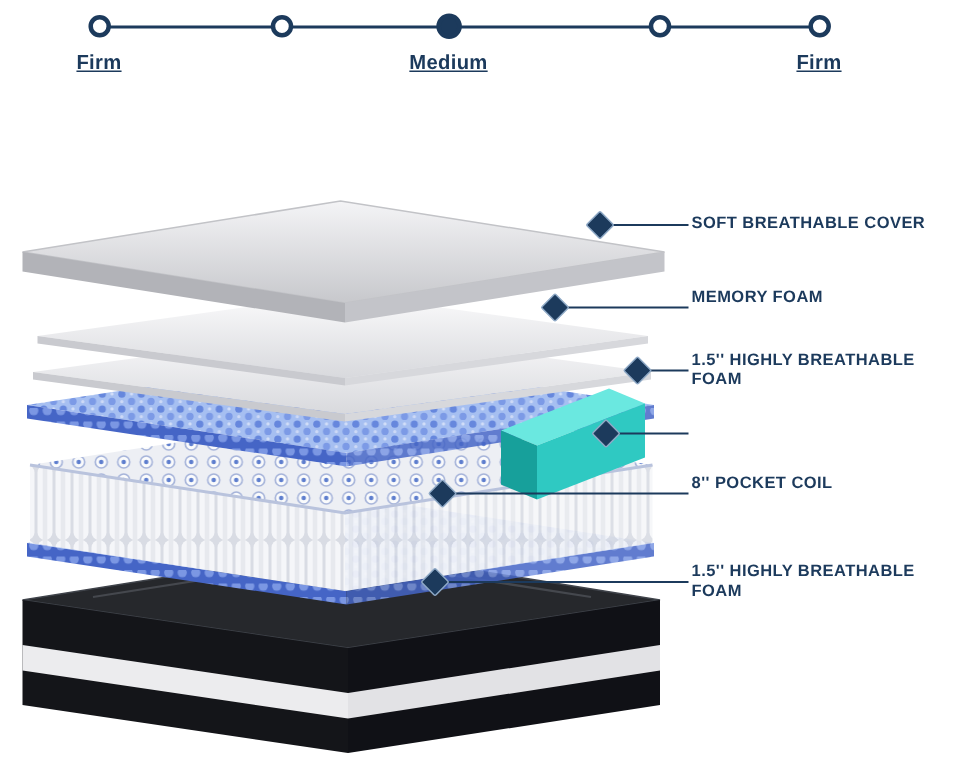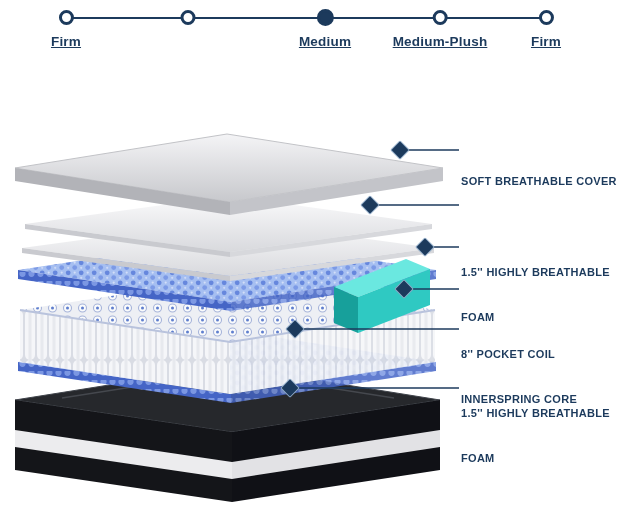--- a/index.html
+++ b/index.html
@@ -33,45 +33,44 @@
     white-space: nowrap; letter-spacing: .2px;
   }
   
   .diagram-svg { position: absolute; left: 0; top: 110px; }
   
   .callout {
     position: absolute; left: 461px; width: 177px;
     font-size: 11px; font-weight: bold; color: #1c3a5c;
     line-height: 13px; letter-spacing: .3px; text-transform: uppercase;
   }
-  .callout span { display: block; margin-top: 32px; }
+  .callout span { display: block; }
   .callout .l2:empty { display: none; }
 </style>
 </head>
 <body>
 
 <div class="stage">
 
   <div>
     <div class="scale-line"></div>
 
     <div class="scale-stop" style="left:66px">
       <span class="dot"></span>
       <span class="scale-label">Firm</span>
     </div>
     <div class="scale-stop" style="left:188px">
       <span class="dot"></span>
     </div>
-    <div class="scale-stop active" style="left:325px">
+    <div class="scale-stop active" style="left:299px">
       <span class="dot"></span>
       <span class="scale-label">Medium</span>
     </div>
     <div class="scale-stop" style="left:440px">
       <span class="dot"></span>
-      <span class="scale-label">Medium-Plush</span>
     </div>
     <div class="scale-stop" style="left:546px">
       <span class="dot"></span>
       <span class="scale-label">Firm</span>
     </div>
   </div>
 
   <svg class="diagram-svg" width="640" height="396" viewBox="0 0 640 396">
     <defs>
       <linearGradient id="coverGrad" x1="0" y1="0" x2="0" y2="1">
@@ -174,29 +173,29 @@
       <rect x="-6.5" y="-6.5" width="13" height="13" rx="1" transform="translate(295,219) rotate(45)"></rect>
       <rect x="-6.5" y="-6.5" width="13" height="13" rx="1" transform="translate(290,278) rotate(45)"></rect>
     </g>
   </svg>
 
   <div class="callout" style="top:143px">
     <span class="l1">SOFT BREATHABLE COVER</span>
 
   </div>
   <div class="callout" style="top:192px">
+    <span class="l2">MEMORY FOAM</span>
   </div>
   <div class="callout" style="top:234px">
     <span class="l1">1.5'' HIGHLY BREATHABLE</span>
     <span class="l2">FOAM</span>
   </div>
   <div class="callout" style="top:276px">
   </div>
   <div class="callout" style="top:316px">
     <span class="l1">8'' POCKET COIL</span>
-    <span class="l2">INNERSPRING CORE</span>
   </div>
   <div class="callout" style="top:375px">
     <span class="l1">1.5'' HIGHLY BREATHABLE</span>
     <span class="l2">FOAM</span>
   </div>
 
 </div>
 
 </body></html>

